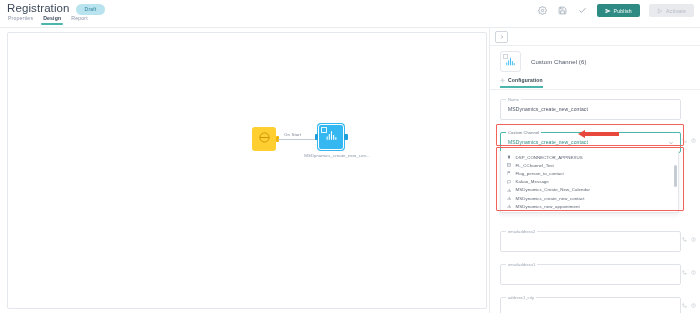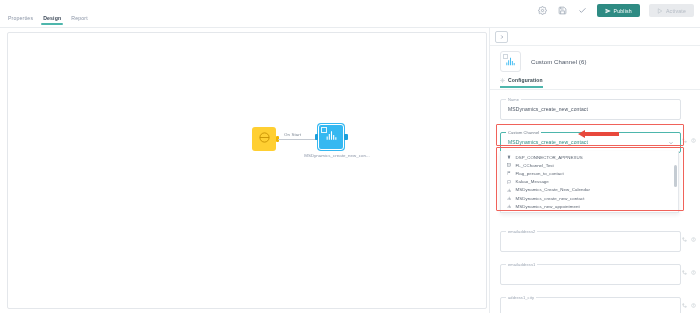--- a/index.html
+++ b/index.html
@@ -411,20 +411,24 @@
     border-right: 7px solid #e8483c;
   }
 </style>
 </head>
 <body>
 
 <div id="app">
 
   <div class="topbar">
 
+    <div class="title-row">
+      <div class="page-title">Registration</div>
+      <div class="draft-badge">Draft</div>
+    </div>
 
     <div class="tabs">
       <div class="tab">Properties</div>
       <div class="tab active">Design</div>
       <div class="tab">Report</div>
     </div>
 
     <div class="actions">
 
       <div class="icon-btn">

